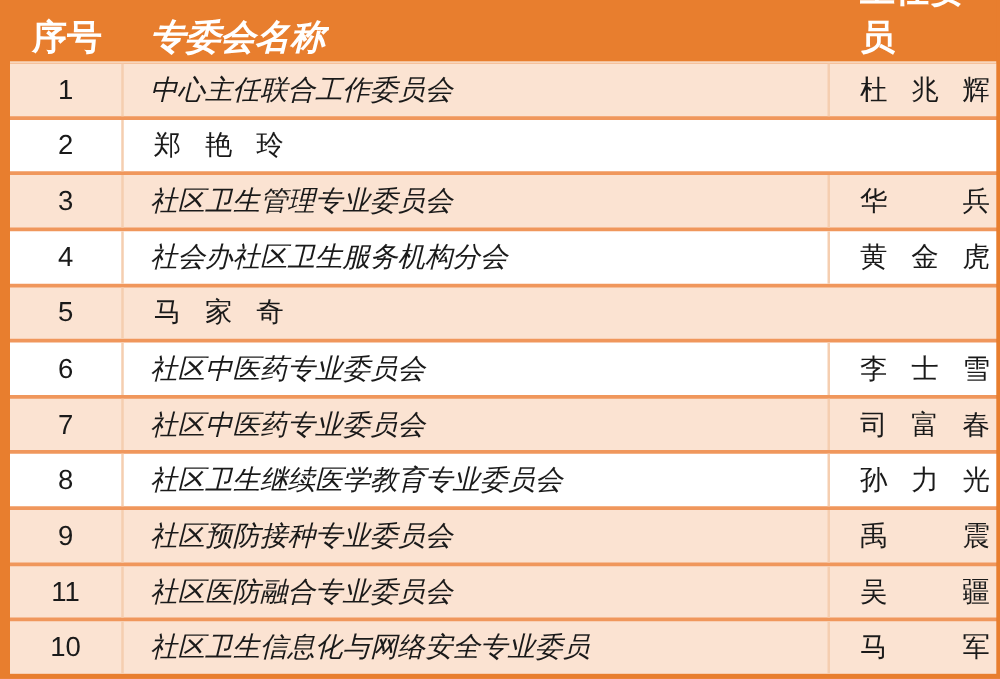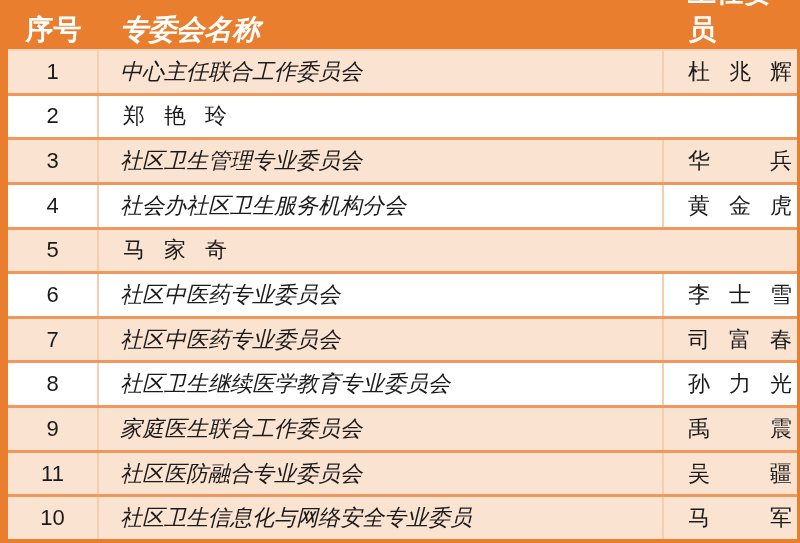--- a/index.html
+++ b/index.html
@@ -134,21 +134,21 @@
         <div class="cell-no">8</div>
         <div class="cell-name">社区卫生继续医学教育专业委员会</div>
         <div class="cell-chair">
           <span class="chair-char">孙</span>
           <span class="chair-char">力</span>
           <span class="chair-char">光</span>
         </div>
       </div>
       <div class="row shaded">
         <div class="cell-no">9</div>
-        <div class="cell-name">家庭医生联合工作委员会</div>
+        <div class="cell-name">社区预防接种专业委员会</div>
         <div class="cell-chair">
           <span class="chair-char">禹</span>
           <span class="chair-char">震</span>
         </div>
       </div>
       <div class="row shaded">
         <div class="cell-no">11</div>
         <div class="cell-name">社区医防融合专业委员会</div>
         <div class="cell-chair">
           <span class="chair-char">吴</span>

